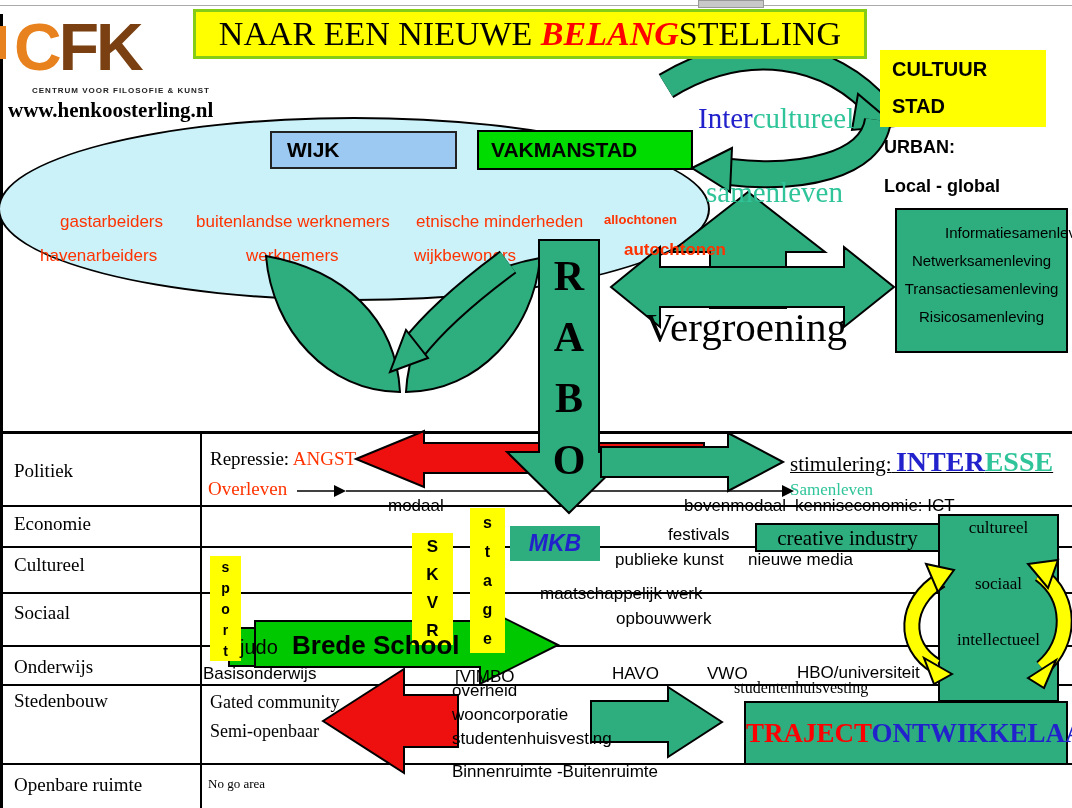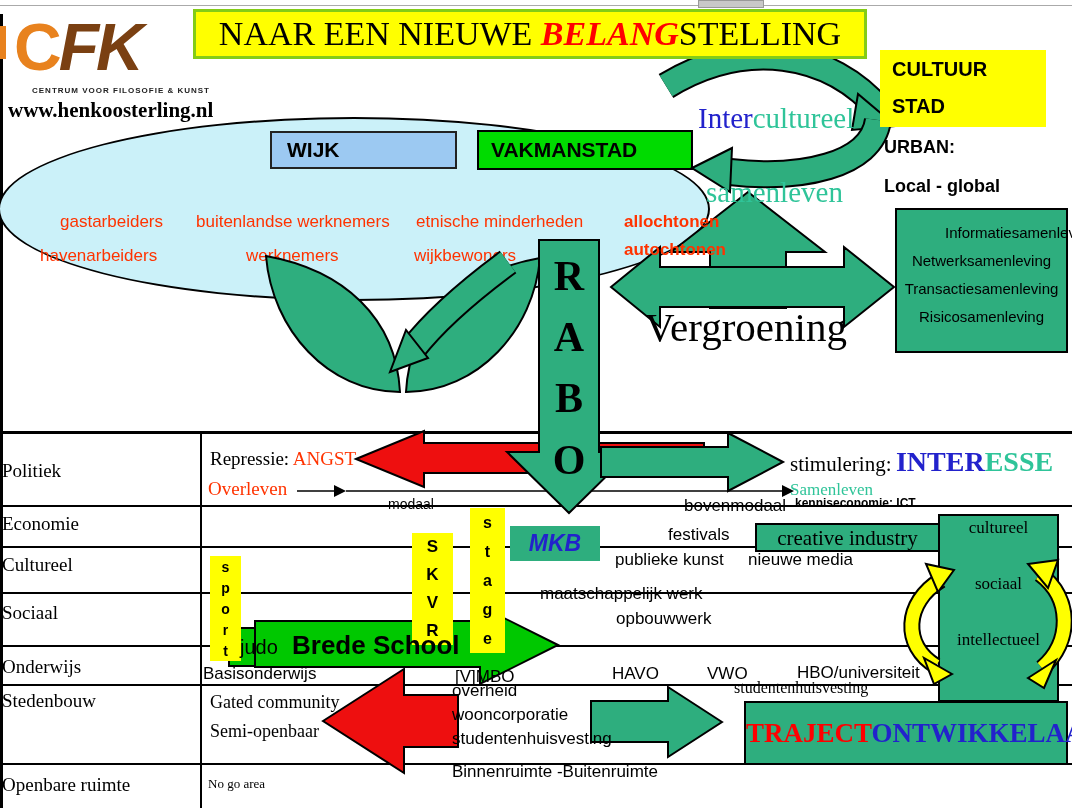--- a/index.html
+++ b/index.html
@@ -14,56 +14,56 @@
   .sg{fill:var(--c-seagreen);stroke:#000;stroke-width:2;}
   .sgstroke{fill:none;stroke:var(--c-seagreen);stroke-width:24;}
   .blkstroke{fill:none;stroke:#000;stroke-width:28;}
   .bg{fill:var(--c-brightgreen2);stroke:#000;stroke-width:2;}
   .redarrow{fill:var(--c-red);stroke:#000;stroke-width:2;}
   .thin{stroke:#000;stroke-width:1.6;}
   .yel{fill:none;stroke:var(--c-yellow);stroke-width:13;}
   .yelout{fill:none;stroke:#000;stroke-width:17;}
   .yelhead{fill:var(--c-yellow);stroke:#000;stroke-width:2;}
   .line{background:#000;position:absolute;}
-  .rowlabel{position:absolute;left:2px;font-family:"Liberation Serif",serif;font-size:19px;color:#000;z-index:8;}
+  .rowlabel{position:absolute;left:14px;font-family:"Liberation Serif",serif;font-size:19px;color:#000;z-index:8;}
   .vletters{position:absolute;background:var(--c-yellow);z-index:6;display:flex;flex-direction:column;align-items:center;font-weight:bold;}
 </style>
 </head>
 <body>
 
 <div id="slide">
 
   <div class="abs" style="left:0;top:5px;width:1072px;height:1px;background:#aaa;"></div>
   <div class="abs" style="left:698px;top:0;width:64px;height:6px;background:#c8c8c8;border:1px solid #999;"></div>
   <div class="abs" style="left:0;top:14px;width:3px;height:794px;background:#000;"></div>
   <div class="abs" style="left:0;top:26px;width:6px;height:33px;background:var(--c-logoorange);z-index:3;"></div>
 
   <div class="abs sans b" style="left:14px;top:14px;font-size:66px;letter-spacing:-3px;line-height:66px;z-index:2;">
-    <span style="color:var(--c-logoorange);">C</span><span style="color:var(--c-logobrown);font-style:italic;">FK</span>
+    <span style="color:var(--c-logoorange);">C</span><span style="color:var(--c-logobrown);">FK</span>
   </div>
   <div class="abs sans b" style="left:32px;top:86px;font-size:8px;letter-spacing:1px;color:#222;z-index:2;">CENTRUM VOOR FILOSOFIE &amp; KUNST</div>
   <div class="abs serif b" style="left:8px;top:98px;font-size:21px;color:#000;z-index:2;">www.henkoosterling.nl</div>
 
   <div class="abs serif" style="left:193px;top:9px;width:668px;height:44px;background:var(--c-yellow);border:3px solid #84cc16;text-align:center;line-height:44px;font-size:34px;z-index:6;white-space:nowrap;">
     <span>NAAR EEN NIEUWE </span><span class="b" style="color:var(--c-titlered);font-style:italic;">BELANG</span><span>STELLING</span>
   </div>
 
   <div class="abs" style="left:-2px;top:117px;width:708px;height:180px;border-radius:50%;background:var(--c-ellipsefill);border:2px solid #000;z-index:0;"></div>
 
   <div class="abs sans b" style="left:477px;top:130px;width:200px;height:36px;background:var(--c-brightgreen);border:2px solid #000;font-size:21px;line-height:36px;padding-left:12px;z-index:2;box-sizing:content-box;">
     <span>VAKMANSTAD</span>
   </div>
   <div class="abs sans b" style="left:270px;top:131px;width:168px;height:34px;background:var(--c-lightblue);border:2px solid #222;font-size:21px;line-height:34px;padding-left:15px;z-index:2;box-sizing:content-box;">
     <span>WIJK</span>
   </div>
 
   <div class="abs sans" style="left:60px;top:212px;font-size:17px;color:var(--c-redtext);z-index:2;">gastarbeiders</div>
   <div class="abs sans" style="left:196px;top:212px;font-size:17px;color:var(--c-redtext);z-index:2;">buitenlandse werknemers</div>
   <div class="abs sans" style="left:416px;top:212px;font-size:17px;color:var(--c-redtext);z-index:2;">etnische minderheden</div>
-  <div class="abs sans b" style="left:624px;top:212px;font-size:17px;color:var(--c-redtext);z-index:8;">allochtonen</div>
+  <div class="abs sans b" style="left:604px;top:212px;font-size:13px;color:var(--c-redtext);z-index:8;">allochtonen</div>
   <div class="abs sans" style="left:40px;top:246px;font-size:17px;color:var(--c-redtext);z-index:2;">havenarbeiders</div>
   <div class="abs sans" style="left:246px;top:246px;font-size:17px;color:var(--c-redtext);z-index:2;">werknemers</div>
   <div class="abs sans" style="left:414px;top:246px;font-size:17px;color:var(--c-redtext);z-index:2;">wijkbewoners</div>
   <div class="abs sans b" style="left:624px;top:240px;font-size:17px;color:var(--c-redtext);z-index:8;">autochtonen</div>
 
 
   <div class="abs sans b" style="left:880px;top:50px;width:154px;height:77px;background:var(--c-yellow);font-size:20px;padding-left:12px;z-index:6;box-sizing:content-box;">
     <div style="margin-top:8px;">CULTUUR</div>
     <div style="margin-top:14px;">STAD</div>
   </div>
@@ -141,28 +141,28 @@
   <div class="abs serif b" style="left:539px;top:313px;width:60px;text-align:center;font-size:42px;z-index:8;">A</div>
   <div class="abs serif b" style="left:539px;top:374px;width:60px;text-align:center;font-size:42px;z-index:8;">B</div>
   <div class="abs serif b" style="left:539px;top:436px;width:60px;text-align:center;font-size:42px;z-index:8;">O</div>
 
   <div class="abs serif" style="left:645px;top:303px;font-size:41px;z-index:8;">Vergroening</div>
 
   <div class="abs serif" style="left:210px;top:448px;font-size:19px;z-index:8;white-space:nowrap;">
     <span>Repressie:</span> <span style="color:var(--c-redtext);">ANGST</span>
   </div>
   <div class="abs serif" style="left:208px;top:478px;font-size:19px;color:var(--c-redtext);z-index:8;">Overleven</div>
-  <div class="abs sans" style="left:388px;top:496px;font-size:14px;z-index:8;">modaal</div>
+  <div class="abs sans" style="left:388px;top:496px;font-size:17px;z-index:8;">modaal</div>
   <div class="abs sans" style="left:684px;top:496px;font-size:17px;z-index:8;">bovenmodaal</div>
-  <div class="abs" style="left:790px;top:446px;z-index:8;white-space:nowrap;">
+  <div class="abs" style="left:790px;top:446px;z-index:8;white-space:nowrap;text-decoration:underline;">
     <span class="serif" style="font-size:21px;">stimulering:</span>
     <span class="serif b" style="font-size:28px;color:var(--c-blue);">INTER</span><span class="serif b" style="font-size:28px;color:var(--c-teal);">ESSE</span>
   </div>
   <div class="abs serif" style="left:790px;top:480px;font-size:17px;color:var(--c-teal);z-index:8;">Samenleven</div>
-  <div class="abs sans" style="left:795px;top:496px;font-size:12px;z-index:8;font-weight:bold;">kenniseconomie: ICT</div>
+  <div class="abs sans" style="left:795px;top:496px;font-size:17px;z-index:8;">kenniseconomie: ICT</div>
 
   <div class="abs" style="left:510px;top:526px;width:90px;height:35px;background:var(--c-seagreen);text-align:center;line-height:35px;z-index:6;font-style:italic;">
     <span class="sans b" style="font-size:23px;color:var(--c-blue);">MKB</span>
   </div>
   <div class="abs sans" style="left:668px;top:525px;font-size:17px;z-index:8;">festivals</div>
   <div class="abs" style="left:755px;top:523px;width:185px;height:29px;background:var(--c-seagreen);border:2px solid #000;text-align:center;line-height:27px;z-index:6;box-sizing:border-box;">
     <span class="serif" style="font-size:21px;">creative industry</span>
   </div>
 
   <div class="abs sans" style="left:615px;top:550px;font-size:17px;z-index:8;">publieke kunst</div>

